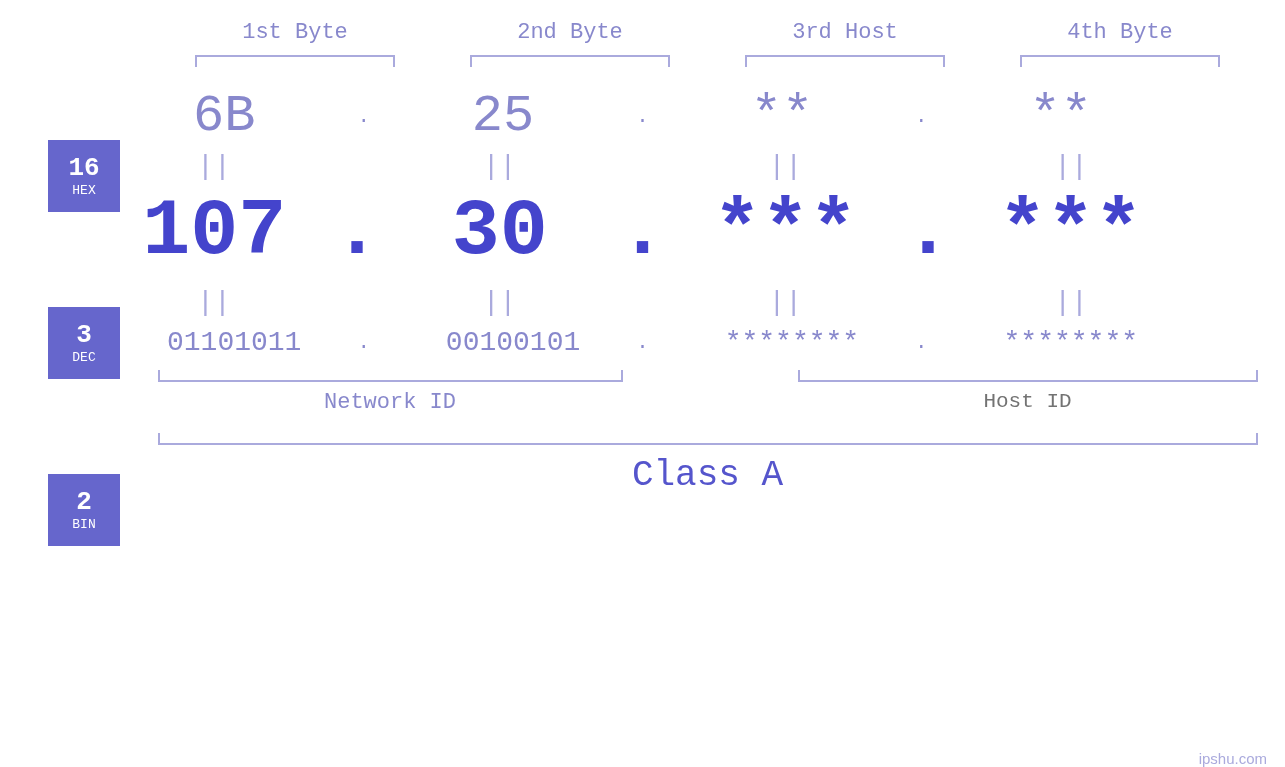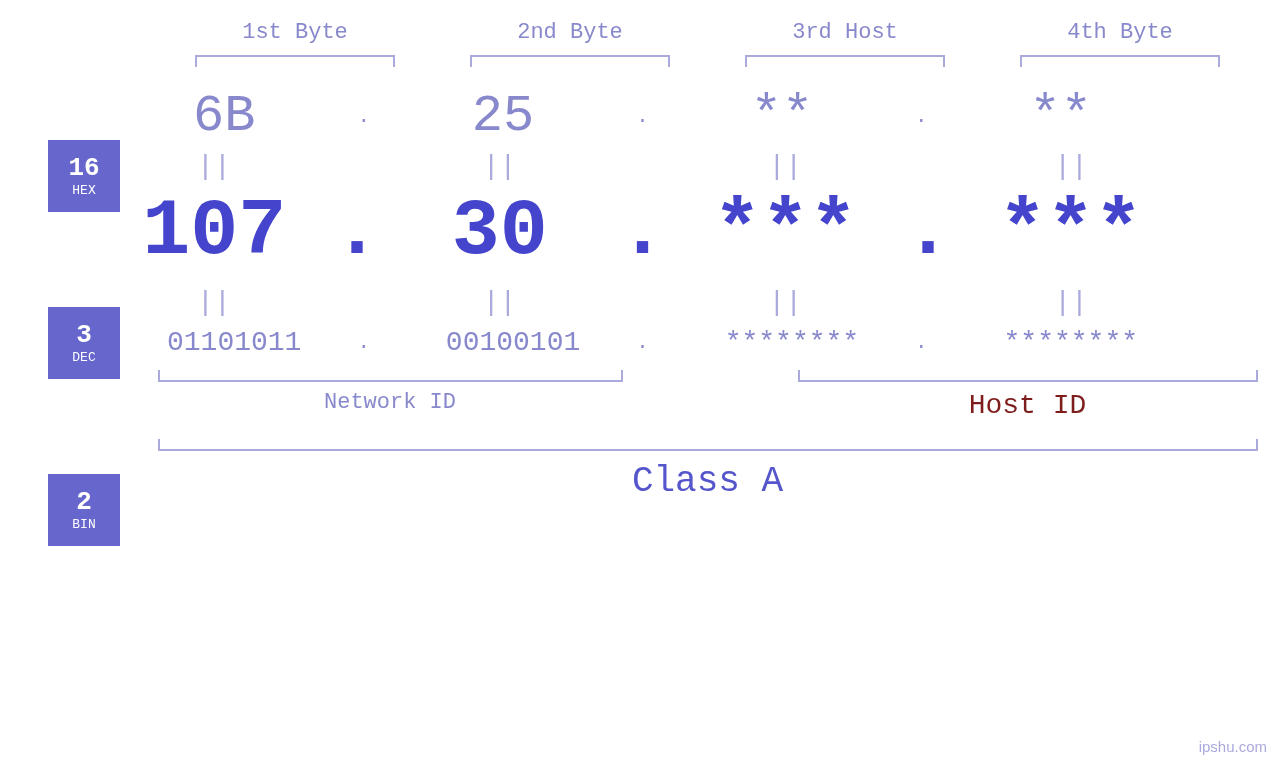--- a/index.html
+++ b/index.html
@@ -193,22 +193,22 @@
       width: 465px;
       text-align: center;
       color: #8888cc;
       font-size: 22px;
       font-family: 'Courier New', monospace;
     }
 
     .host-id-label {
       flex: 1;
       text-align: center;
-      color: #7f1d1d;
-      font-size: 28px;
+      color: #737373;
+      font-size: 21px;
       font-family: 'Courier New', monospace;
     }
 
     
     .full-bracket-row {
       margin-left: 130px;
       width: 1100px;
       margin-top: 18px;
     }
 
@@ -230,21 +230,21 @@
     .class-label {
       color: #5555cc;
       font-size: 36px;
       font-family: 'Courier New', monospace;
       margin-top: 42px;
     }
 
     
     .watermark {
       position: absolute;
-      bottom: 12px;
+      bottom: 0;
       right: 18px;
       color: #aaaadd;
       font-size: 15px;
       font-family: Arial, sans-serif;
     }
 
     
     .small-dot {
       font-size: 20px;
     }

